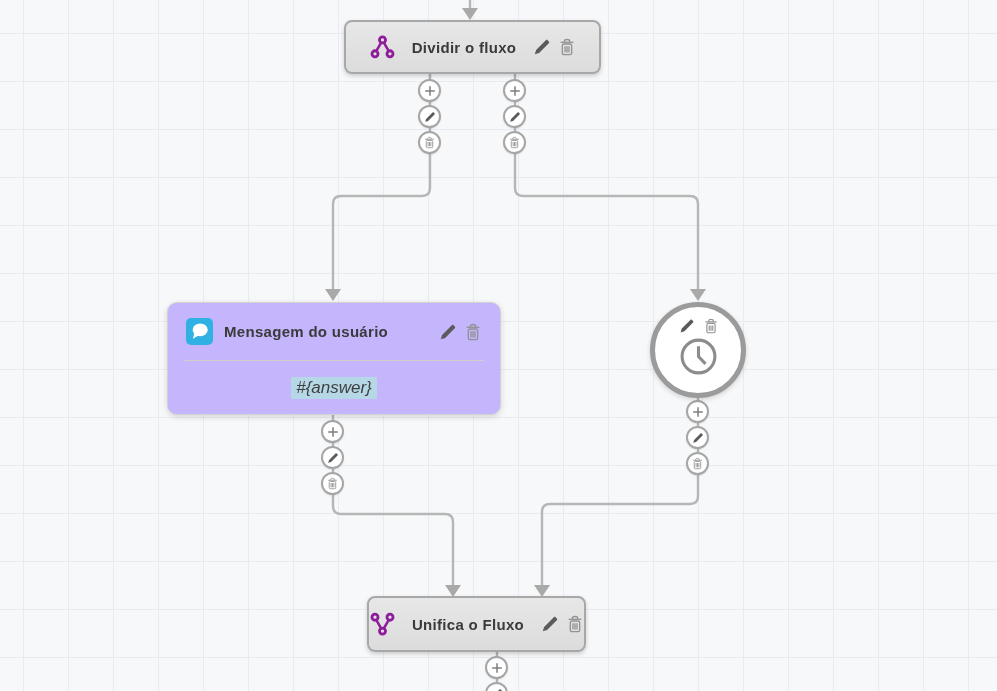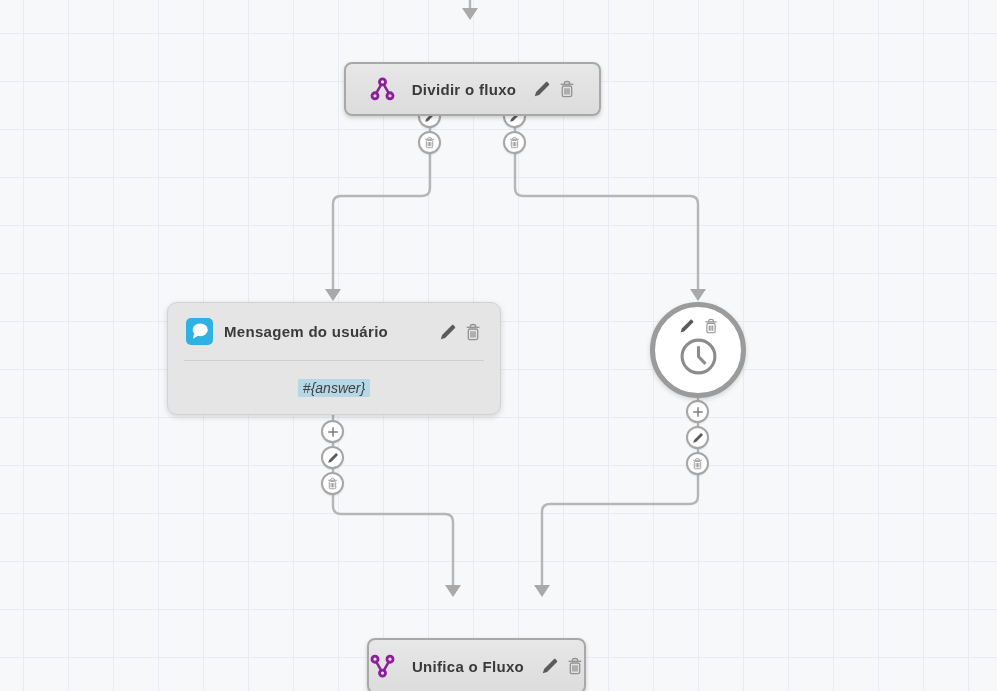--- a/index.html
+++ b/index.html
@@ -25,24 +25,23 @@
   
   .node { position: absolute; box-sizing: border-box; z-index: 3; }
   .node.gray {
     background: linear-gradient(#e7e7e7, #dcdcdc);
     border: 2px solid #a8a8a8;
     border-radius: 8px;
     box-shadow: 0 2px 4px rgba(0,0,0,.18);
     display: flex; align-items: center; justify-content: center;
     gap: 17px;
     cursor: move;
-    margin-top: 42px;
   }
   .node.white {
-    background: #e5e5e5;
+    background: #c4b5fd;
     border: 1px solid #d2d2d2;
     border-radius: 10px;
     box-shadow: 0 2px 6px rgba(0,0,0,.14);
     cursor: move;
   }
   .ntitle {
     font-size: 15px; font-weight: bold; color: #3a3a3a;
     letter-spacing: .3px; white-space: nowrap;
   }
   .hbtns { display: flex; align-items: center; gap: 8px; }
@@ -57,21 +56,21 @@
   }
   .chat-icon {
     width: 27px; height: 27px; border-radius: 5px;
     background: #2fb1e3; flex: 0 0 auto;
   }
   .msg-divider { border-top: 1px solid #cfcfcf; margin: 0 16px; }
   .msg-body {
     height: 53px; display: flex; align-items: center; justify-content: center;
   }
   .var-chip {
-    font-size: 14px; font-style: italic; color: #3f3f3f;
+    font-size: 17px; font-style: italic; color: #3f3f3f;
     background: #b6d8e6; padding: 1px 5px; border-radius: 1px;
   }
   .flex-spacer { flex: 1; }
 
   
   .timer-node {
     position: absolute; z-index: 3;
     width: 96px; height: 96px; box-sizing: border-box;
     background: #fff; border: 5px solid #9b9b9b; border-radius: 50%;
     box-shadow: 0 2px 5px rgba(0,0,0,.15);

